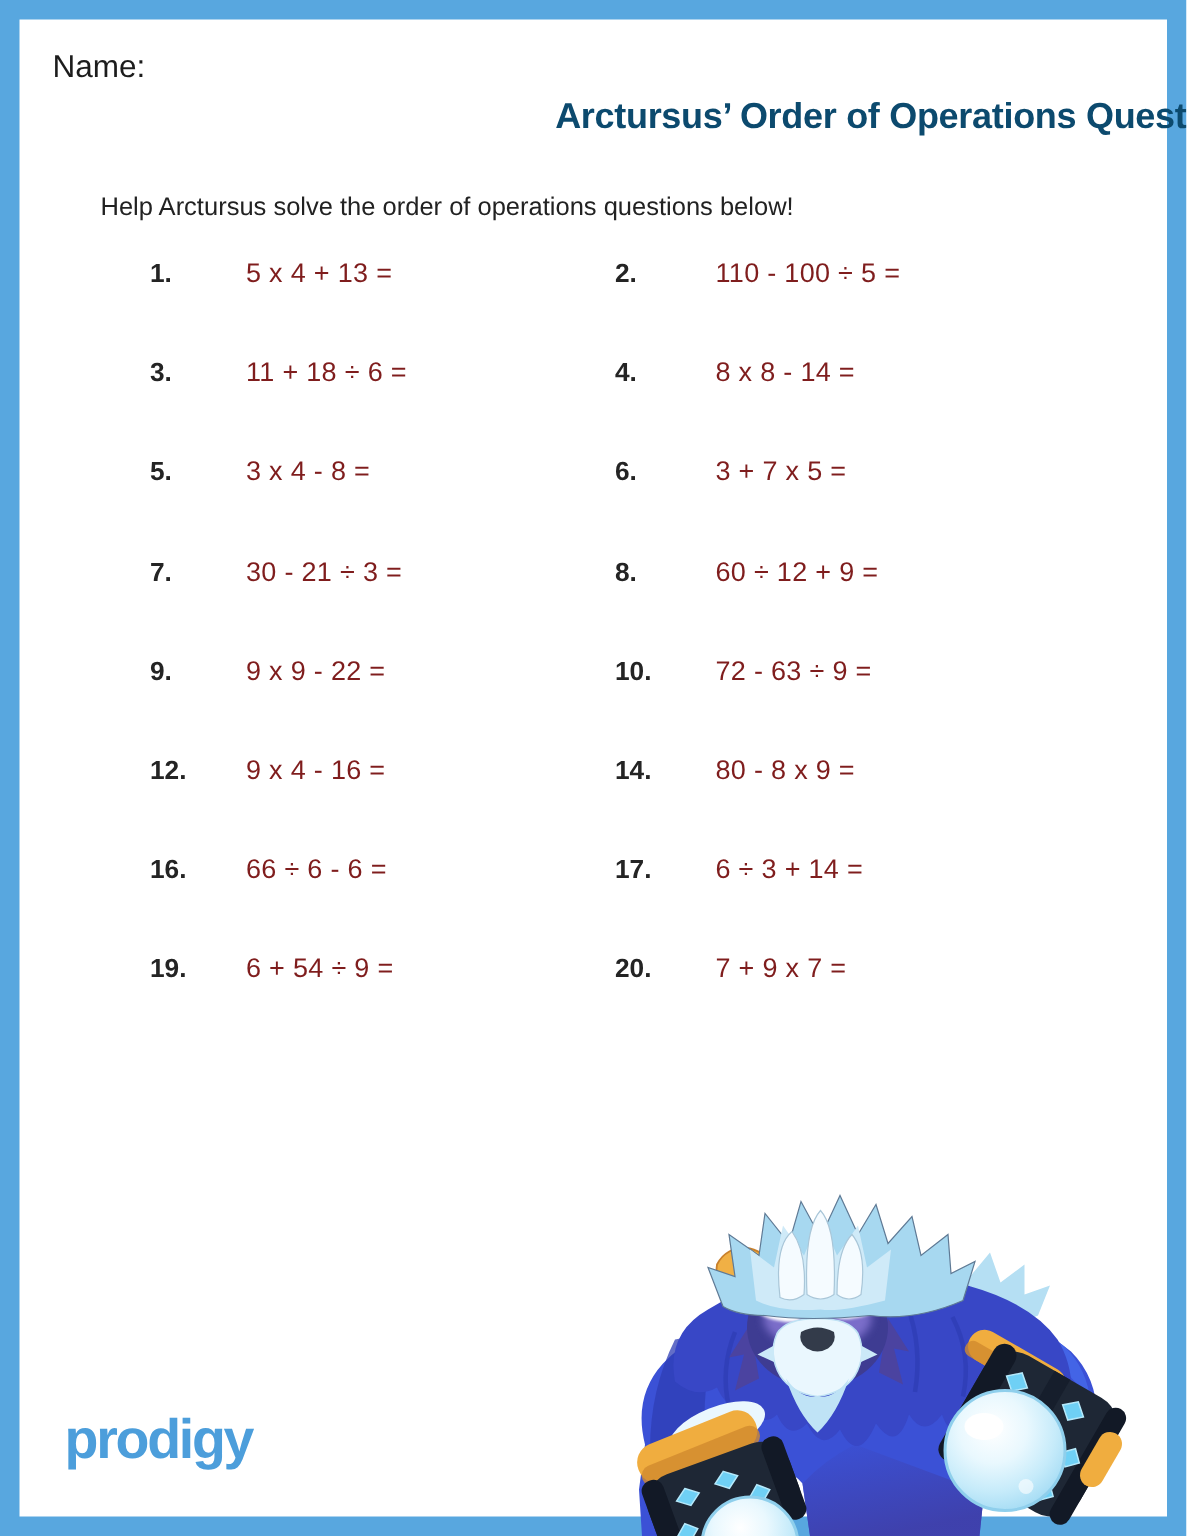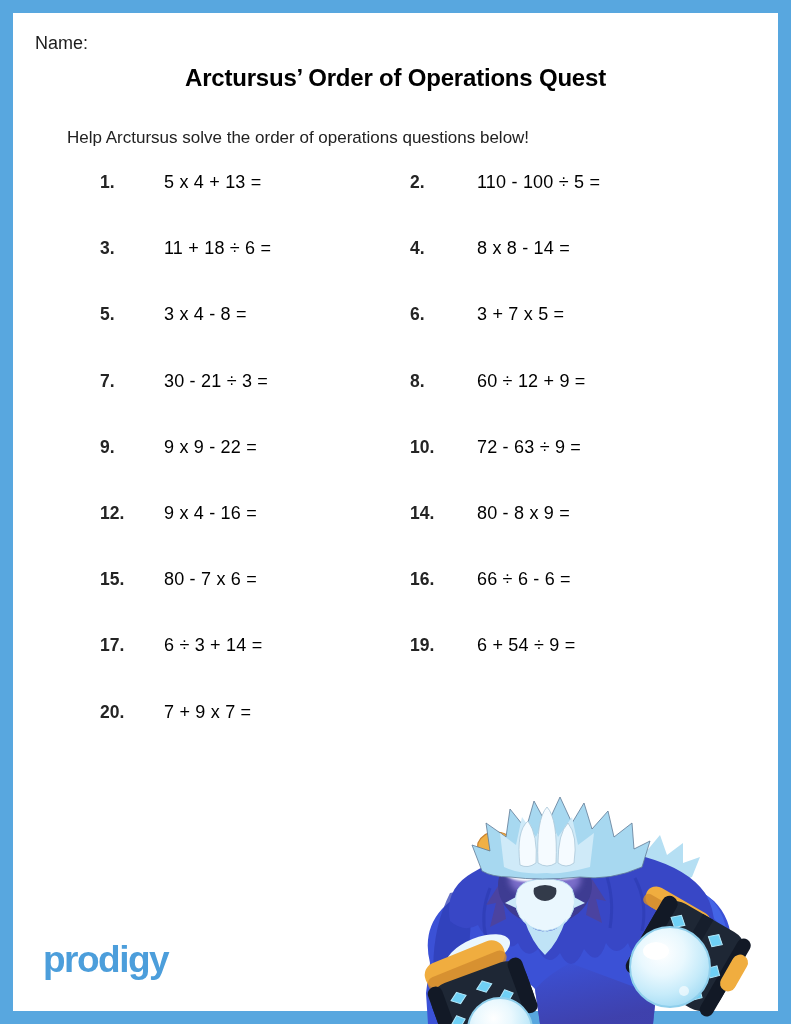--- a/index.html
+++ b/index.html
@@ -5,38 +5,38 @@
   html,body{margin:0;padding:0;}
   body{
     width:791px;height:1024px;position:relative;background:#ffffff;
     font-family:"Liberation Sans","DejaVu Sans",sans-serif;overflow:hidden;
   }
   .page-border{
     position:absolute;inset:0;border:13px solid #58A7DF;
     box-sizing:border-box;z-index:1;pointer-events:none;
   }
   .name-label{
-    position:absolute;left:35px;top:33px;font-size:18px;color:#1c1c1c;
+    position:absolute;left:35px;top:33px;font-size:21px;color:#1c1c1c;
     z-index:2;
   }
   .title{
-    position:absolute;left:0;right:0;top:64px;text-align:center;
-    font-size:24px;font-weight:bold;color:#000000;letter-spacing:-0.2px;z-index:2;
+    position:absolute;left:0;right:0;top:64px;text-align:right;
+    font-size:24px;font-weight:bold;color:#0c4a6e;letter-spacing:-0.2px;z-index:2;
   }
   .instructions{
     position:absolute;left:67px;top:128px;font-size:17px;color:#222;z-index:2;
   }
   .questions{
     position:absolute;left:100px;top:172px;z-index:2;
     display:grid;grid-template-columns:310px 300px;grid-auto-rows:66.2px;
   }
   .q{display:flex;align-items:flex-start;}
   .q-num{flex:none;width:64px;font-weight:bold;font-size:17.5px;color:#242424;}
   .q:nth-child(even) .q-num{width:67px;}
-  .q-expr{font-size:18px;color:#000000;letter-spacing:0.2px;white-space:pre;}
+  .q-expr{font-size:18px;color:#7f1d1d;letter-spacing:0.2px;white-space:pre;}
   .logo{
     position:absolute;left:43px;top:941px;z-index:2;
     font-family:Liberation Sans, sans-serif;
     font-size:37px;font-weight:800;color:#4C9EDB;letter-spacing:-1.5px;line-height:1;
   }
   .character{
     position:absolute;left:420px;top:793px;width:371px;height:231px;
     overflow:hidden;z-index:5;pointer-events:none;
   }
 </style>
@@ -92,24 +92,20 @@
       <span class="q-num">10.</span>
       <span class="q-expr">72 - 63 ÷ 9 =</span>
     </div>
     <div class="q">
       <span class="q-num">12.</span>
       <span class="q-expr">9 x 4 - 16 =</span>
     </div>
     <div class="q">
       <span class="q-num">14.</span>
       <span class="q-expr">80 - 8 x 9 =</span>
-    </div>
-    <div class="q">
-      <span class="q-num">15.</span>
-      <span class="q-expr">80 - 7 x 6 =</span>
     </div>
     <div class="q">
       <span class="q-num">16.</span>
       <span class="q-expr">66 ÷ 6 - 6 =</span>
     </div>
     <div class="q">
       <span class="q-num">17.</span>
       <span class="q-expr">6 ÷ 3 + 14 =</span>
     </div>
     <div class="q">

